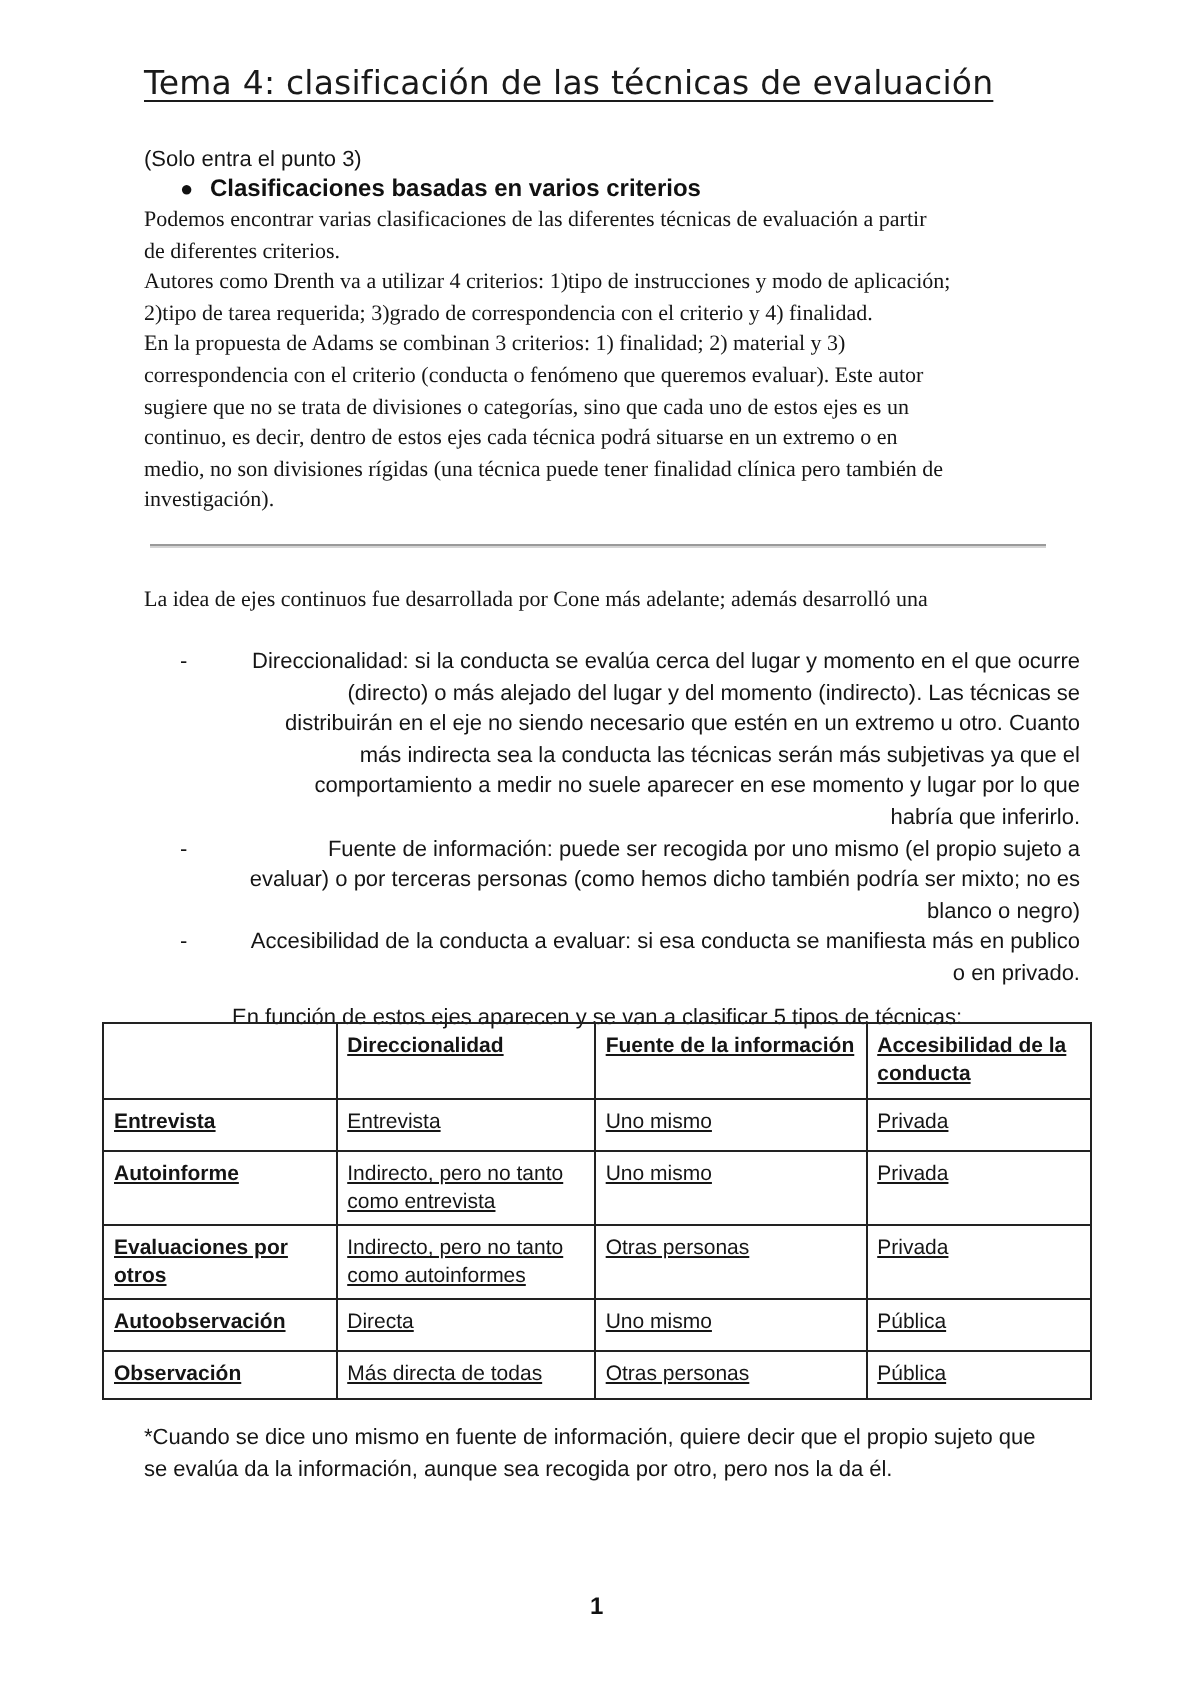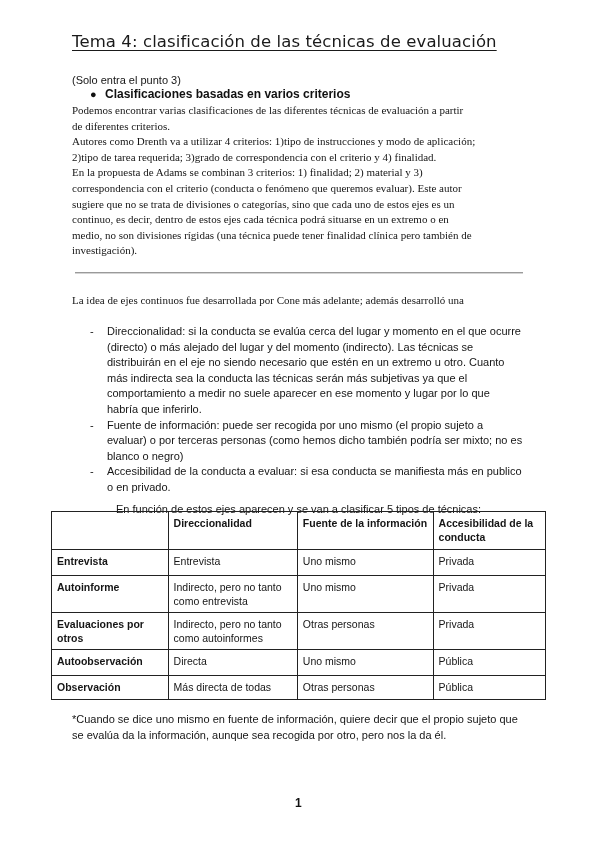--- a/index.html
+++ b/index.html
@@ -16,27 +16,27 @@
   }
   .txt { position: absolute; left: 72px; font-size: 11px; line-height: 15.6px; white-space: nowrap; color: #151515; }
   .block { position: absolute; left: 72px; width: 460px; font-size: 11px; line-height: 15.6px; color: #151515; }
   .block p { margin: 0; white-space: nowrap; font-family: Liberation Serif, serif; }
   .bullet-heading { position: absolute; left: 90px; top: 87px; font-size: 12px; font-weight: bold; white-space: nowrap; }
   .bullet-heading .dot { display: inline-block; width: 15px; font-size: 11px; }
   .rule { position: absolute; left: 75px; top: 272px; width: 448px; height: 1px; background: #9a9a9a; border-bottom: 1px solid #d4d4d4; }
   .list { position: absolute; left: 90px; width: 450px; font-size: 11px; line-height: 15.6px; color: #151515; }
   .li { position: relative; padding-left: 17px; }
   .li .dash { position: absolute; left: 0; top: 0; }
-  .li p { margin: 0; white-space: nowrap; }
+  .li p { margin: 0; white-space: nowrap; text-align: right; }
   table.tech {
     position: absolute; left: 51px; top: 511px; width: 495px; border-collapse: collapse;
     font-size: 10.5px; color: #151515;
   }
   table.tech td, table.tech th {
-    border: 1px solid #222; vertical-align: top; text-align: left; padding: 5px 5px 4px 5px; line-height: 13.5px;
+    border: 1px solid #222; vertical-align: top; text-align: left; padding: 5px 5px 4px 5px; line-height: 13.5px; text-decoration: underline;
   }
   table.tech th { font-weight: bold; }
   table.tech td.rowhead { font-weight: bold; }
   .col0 { width: 106px; } .col1 { width: 119px; } .col2 { width: 126px; } .col3 { width: 102px; }
   .footnote { position: absolute; left: 72px; top: 711px; font-size: 11px; line-height: 16px; color: #151515; }
   .footnote p { margin: 0; white-space: nowrap; }
   .pagenum { position: absolute; left: 295px; top: 796px; font-size: 12px; font-weight: bold; }
 </style>
 </head>
 <body>

